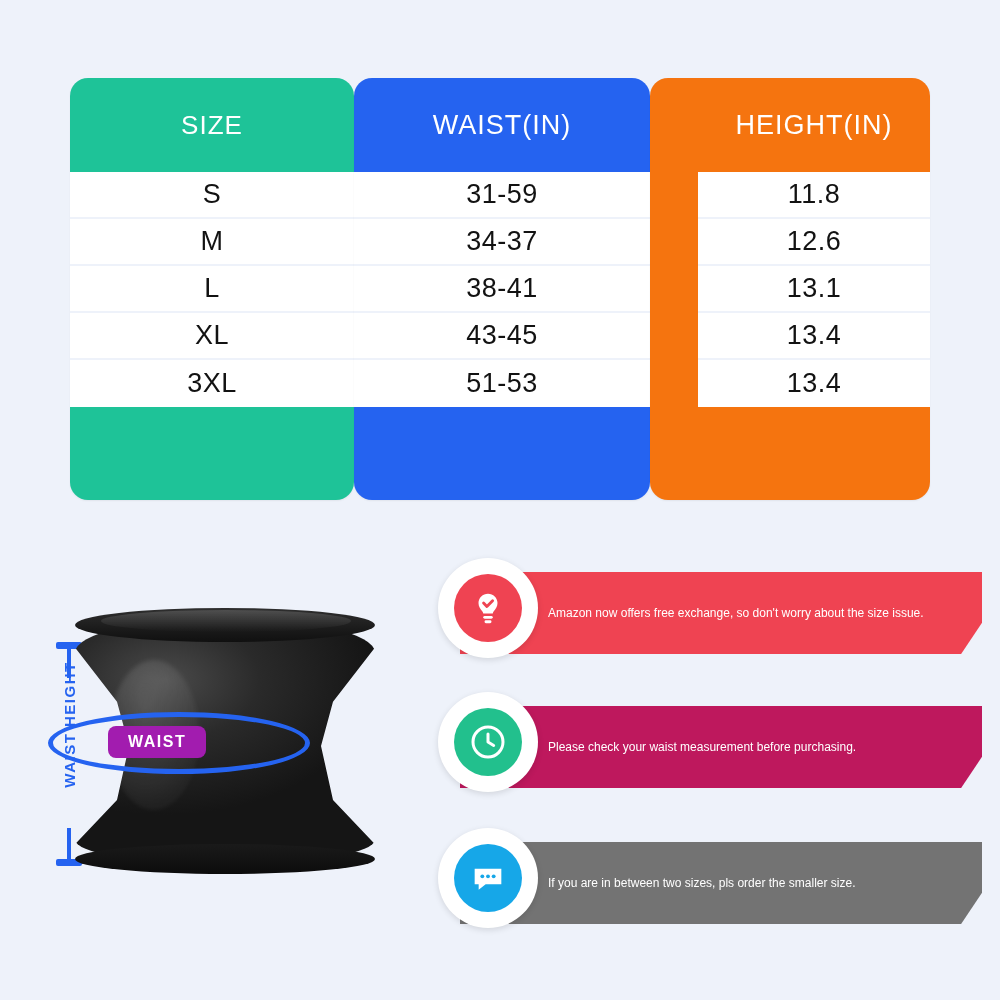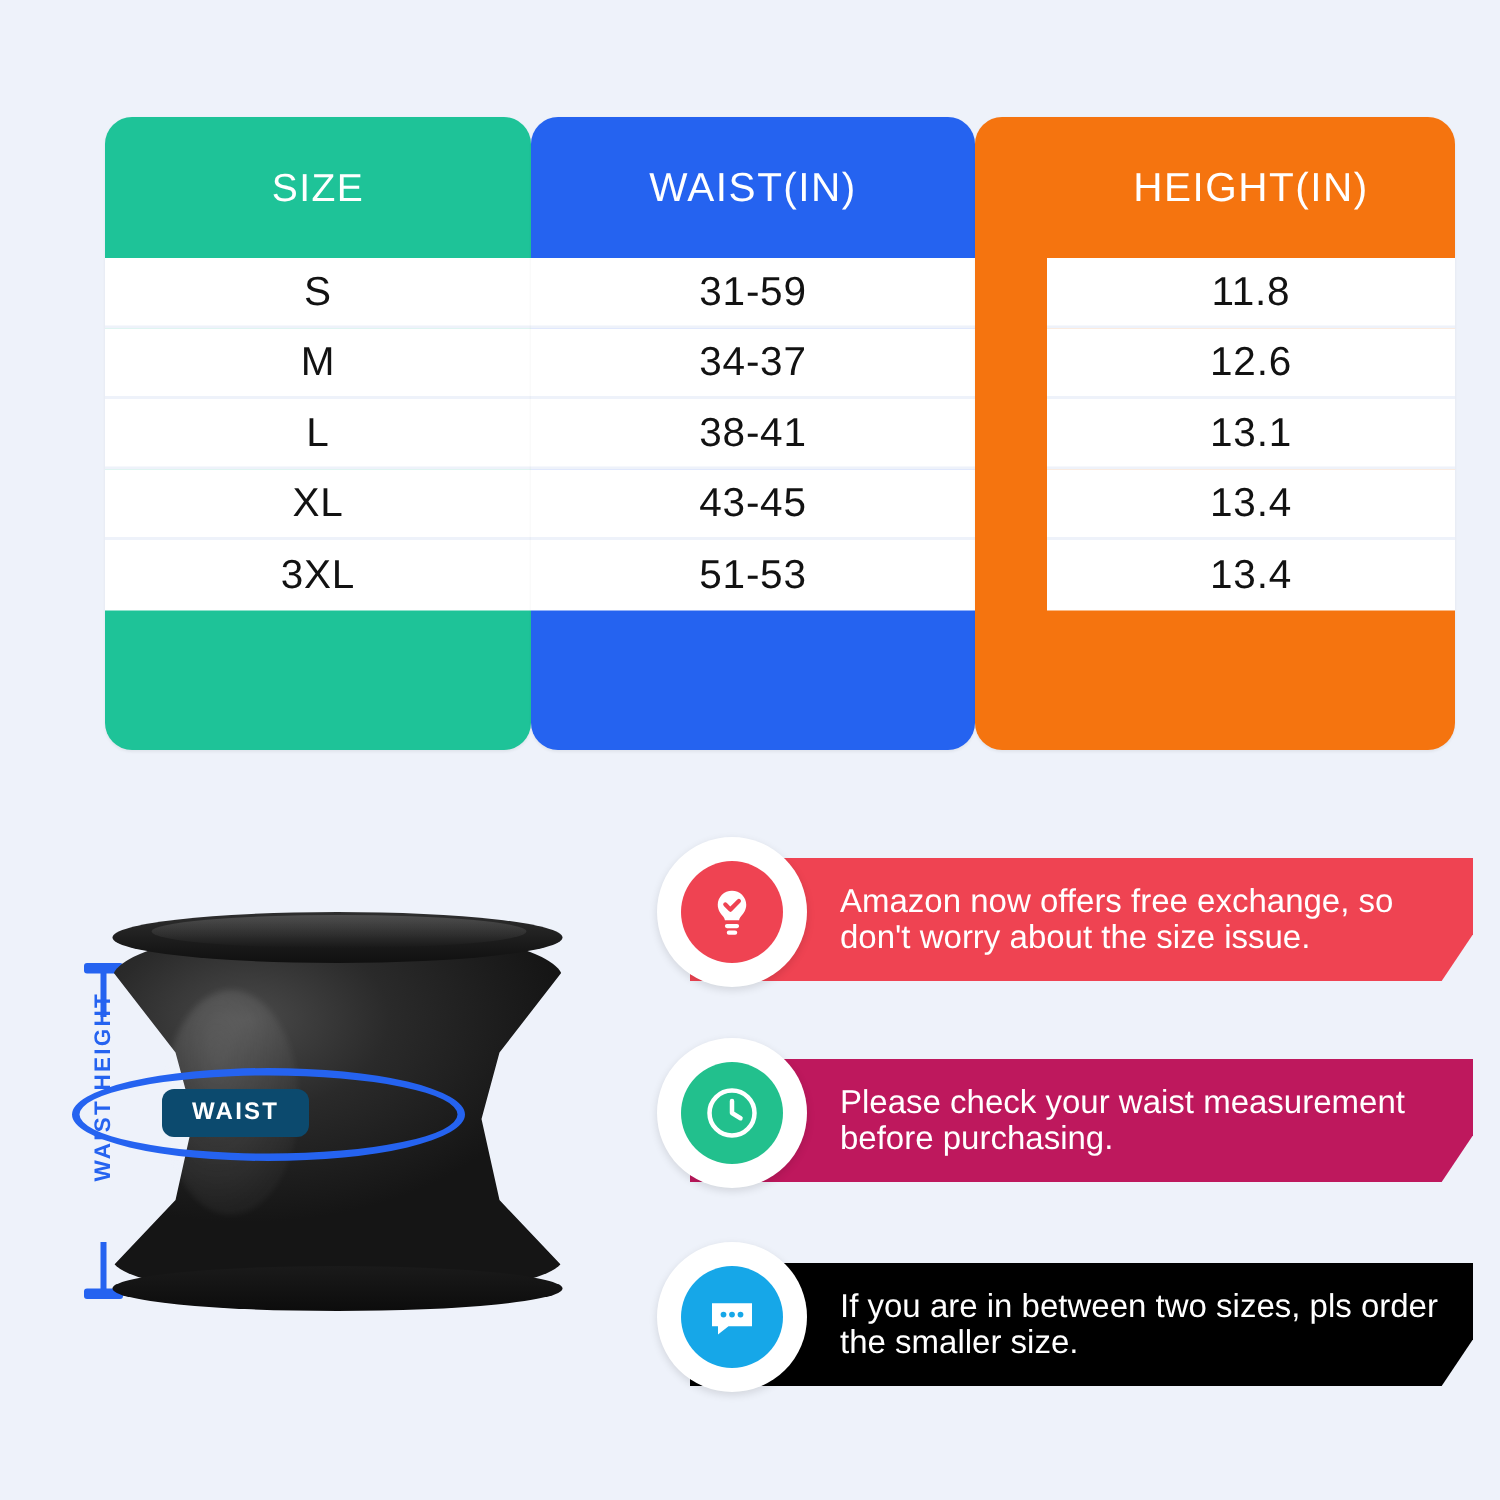--- a/index.html
+++ b/index.html
@@ -25,21 +25,21 @@
   }
   .col {
     flex: 0 0 auto;
     border-radius: 18px;
     overflow: hidden;
     position: relative;
     box-shadow: 0 1px 2px rgba(0,0,0,0.06);
   }
   .col.size { width: 284px; background: #1ec398; }
   .col.waist { width: 296px; background: #2563f0; }
-  .col.height { width: 320px; background: #f5740f; padding-left: 48px; }
+  .col.height { width: 280px; background: #f5740f; padding-left: 48px; }
 
   .col-head {
     height: 94px;
     display: flex;
     align-items: center;
     justify-content: center;
     color: #ffffff;
     font-size: 27px;
     letter-spacing: 1px;
     font-weight: 400;
@@ -160,21 +160,21 @@
   .waist-ring {
     position: absolute;
     left: 28px; top: 152px;
     width: 262px; height: 62px;
     border: 5px solid #2563f0;
     border-radius: 50%;
   }
   .waist-pill {
     position: absolute;
     left: 88px; top: 166px;
-    background: #0c4a6e;
+    background: #a21caf;
     color: #ffffff;
     font-size: 16px;
     letter-spacing: 1.5px;
     font-weight: 700;
     padding: 7px 20px;
     border-radius: 8px;
   }
 
   
   .notes {
@@ -192,28 +192,28 @@
   .note:nth-child(3) { top: 276px; }
 
   .ribbon {
     position: absolute;
     left: 30px; top: 14px;
     width: 522px; height: 82px;
     clip-path: polygon(0% 0%, 100% 0%, 100% 62%, 96% 100%, 0% 100%);
   }
   .note.n1 .ribbon { background: #ef4352; }
   .note.n2 .ribbon { background: #be185d; }
-  .note.n3 .ribbon { background: #000000; }
+  .note.n3 .ribbon { background: #737373; }
 
   .ribbon-inner {
     position: absolute;
-    left: 100px; top: 10px;
+    left: 88px; top: 10px;
     width: 410px; height: 62px;
     color: #ffffff;
-    font-size: 22px;
+    font-size: 12px;
     line-height: 24px;
     display: flex;
     align-items: center;
   }
 
   .badge {
     position: absolute;
     left: 8px; top: 0px;
     width: 100px; height: 100px;
     background: #ffffff;

